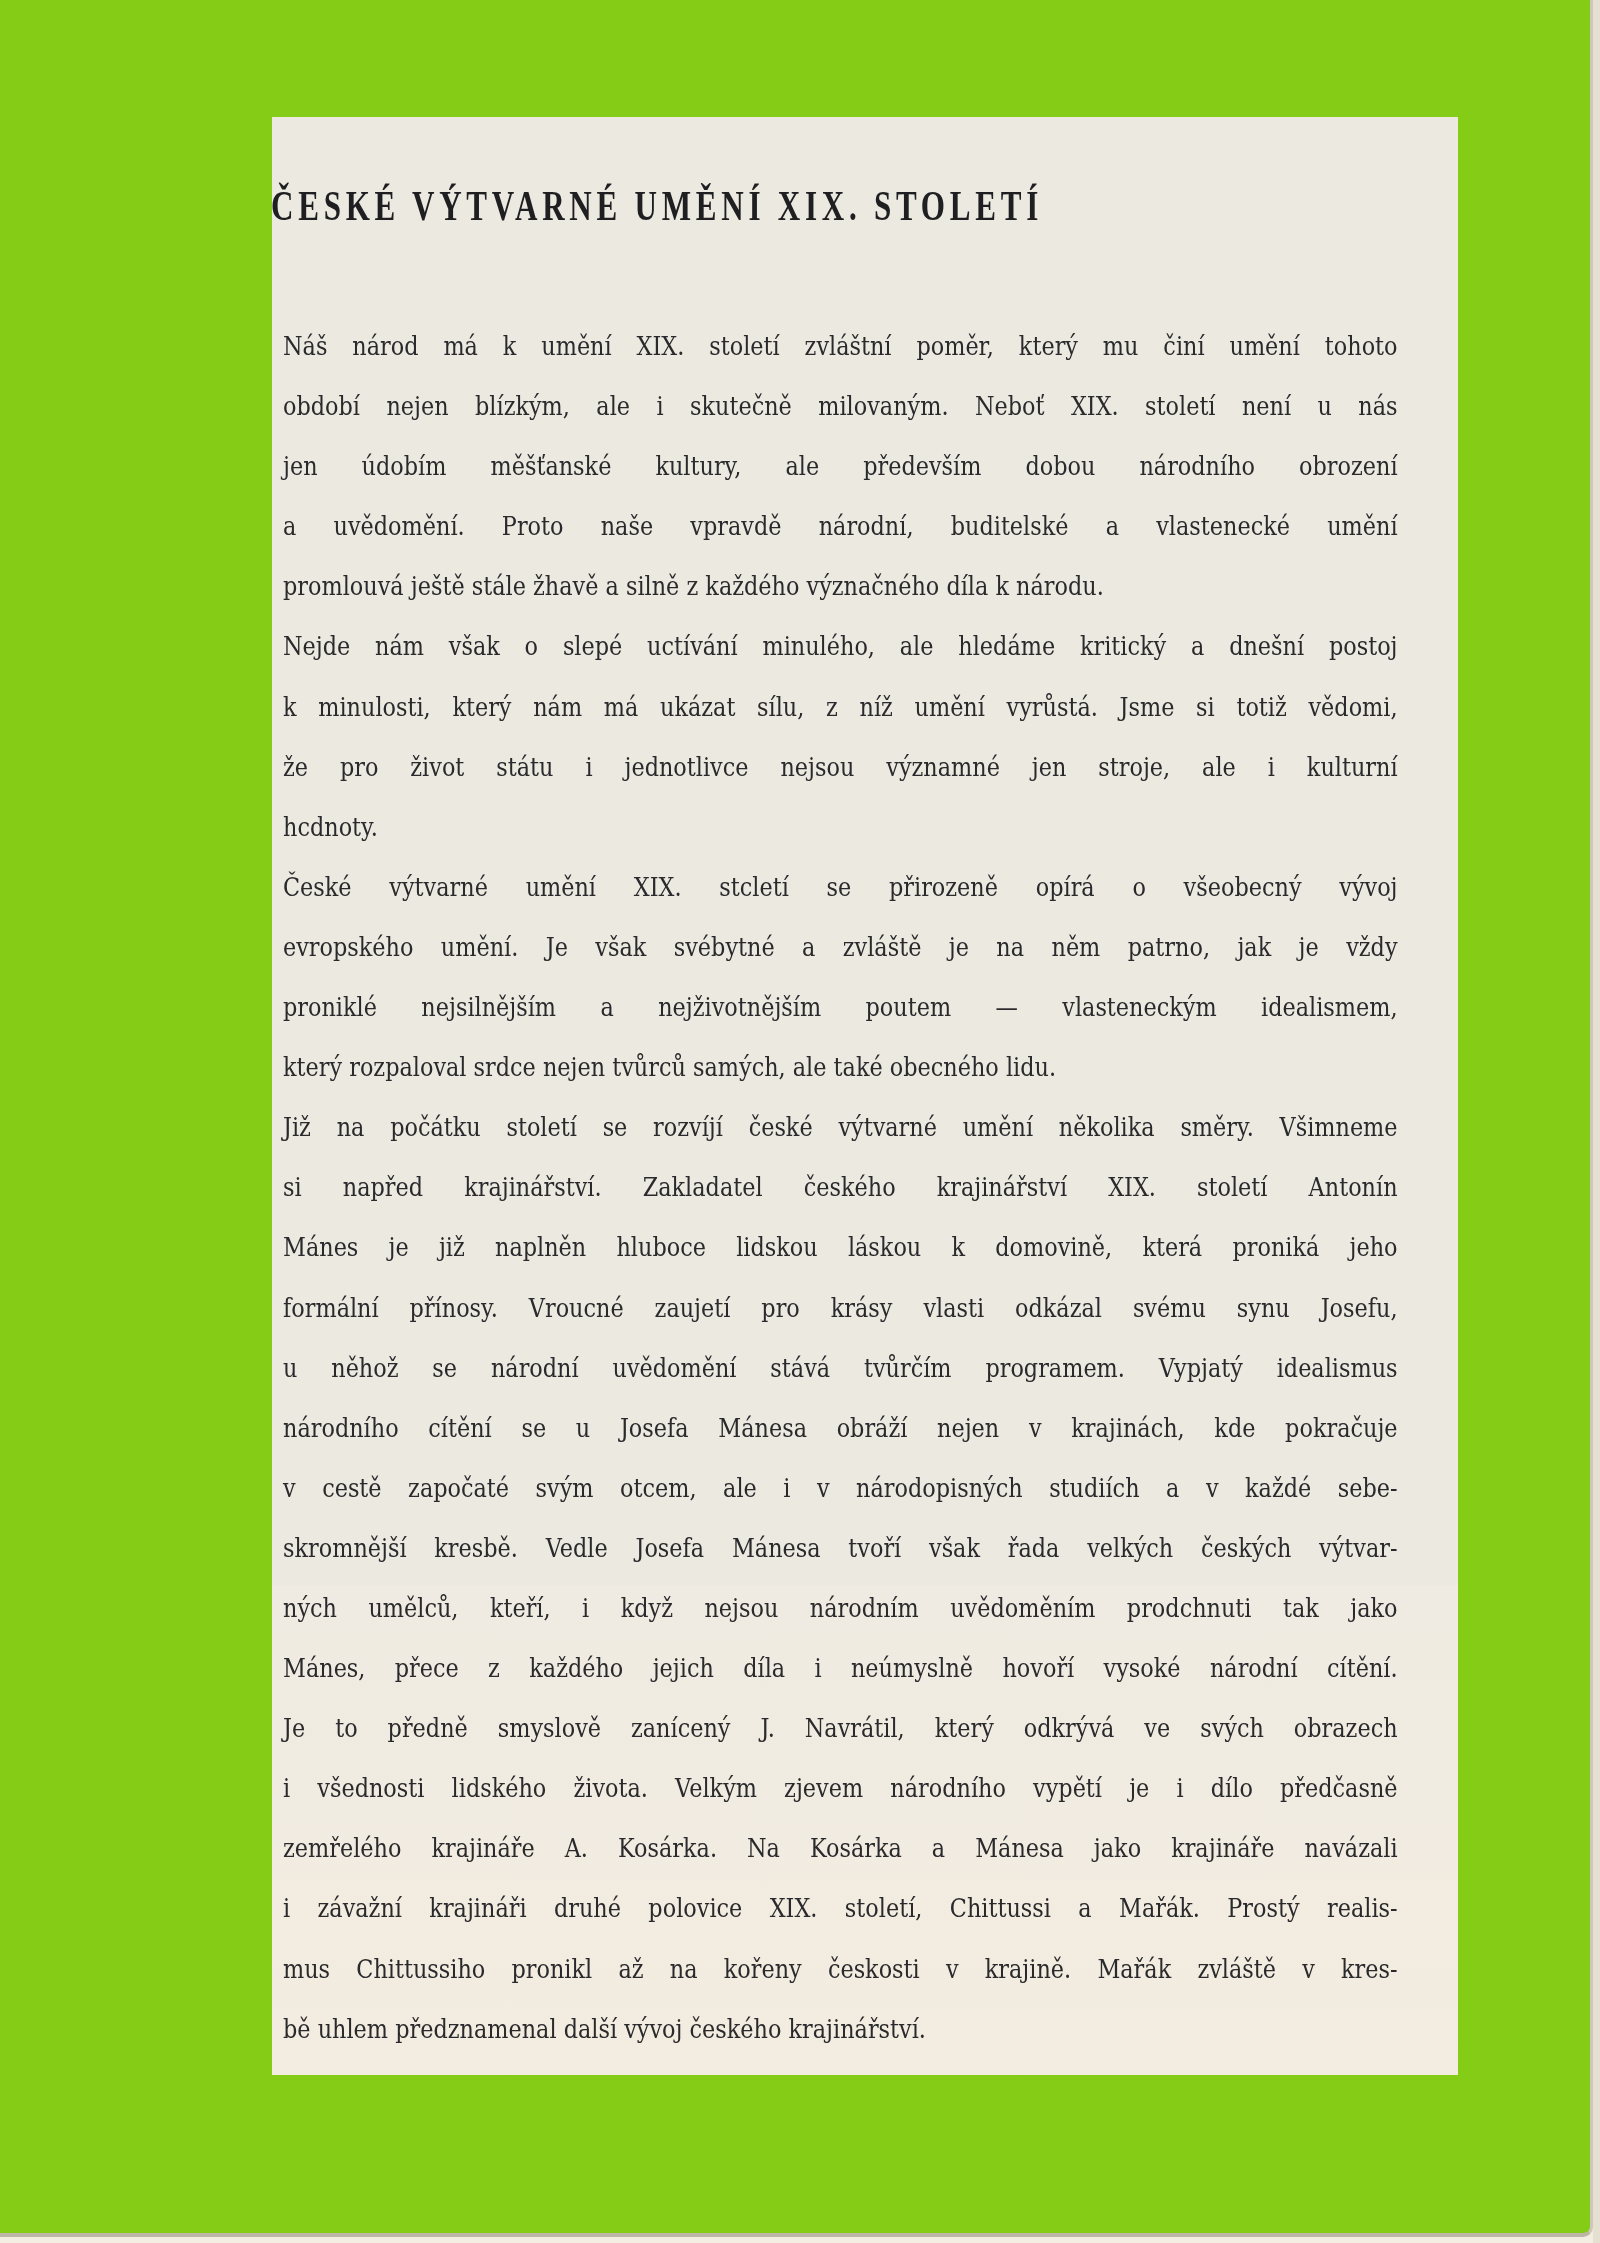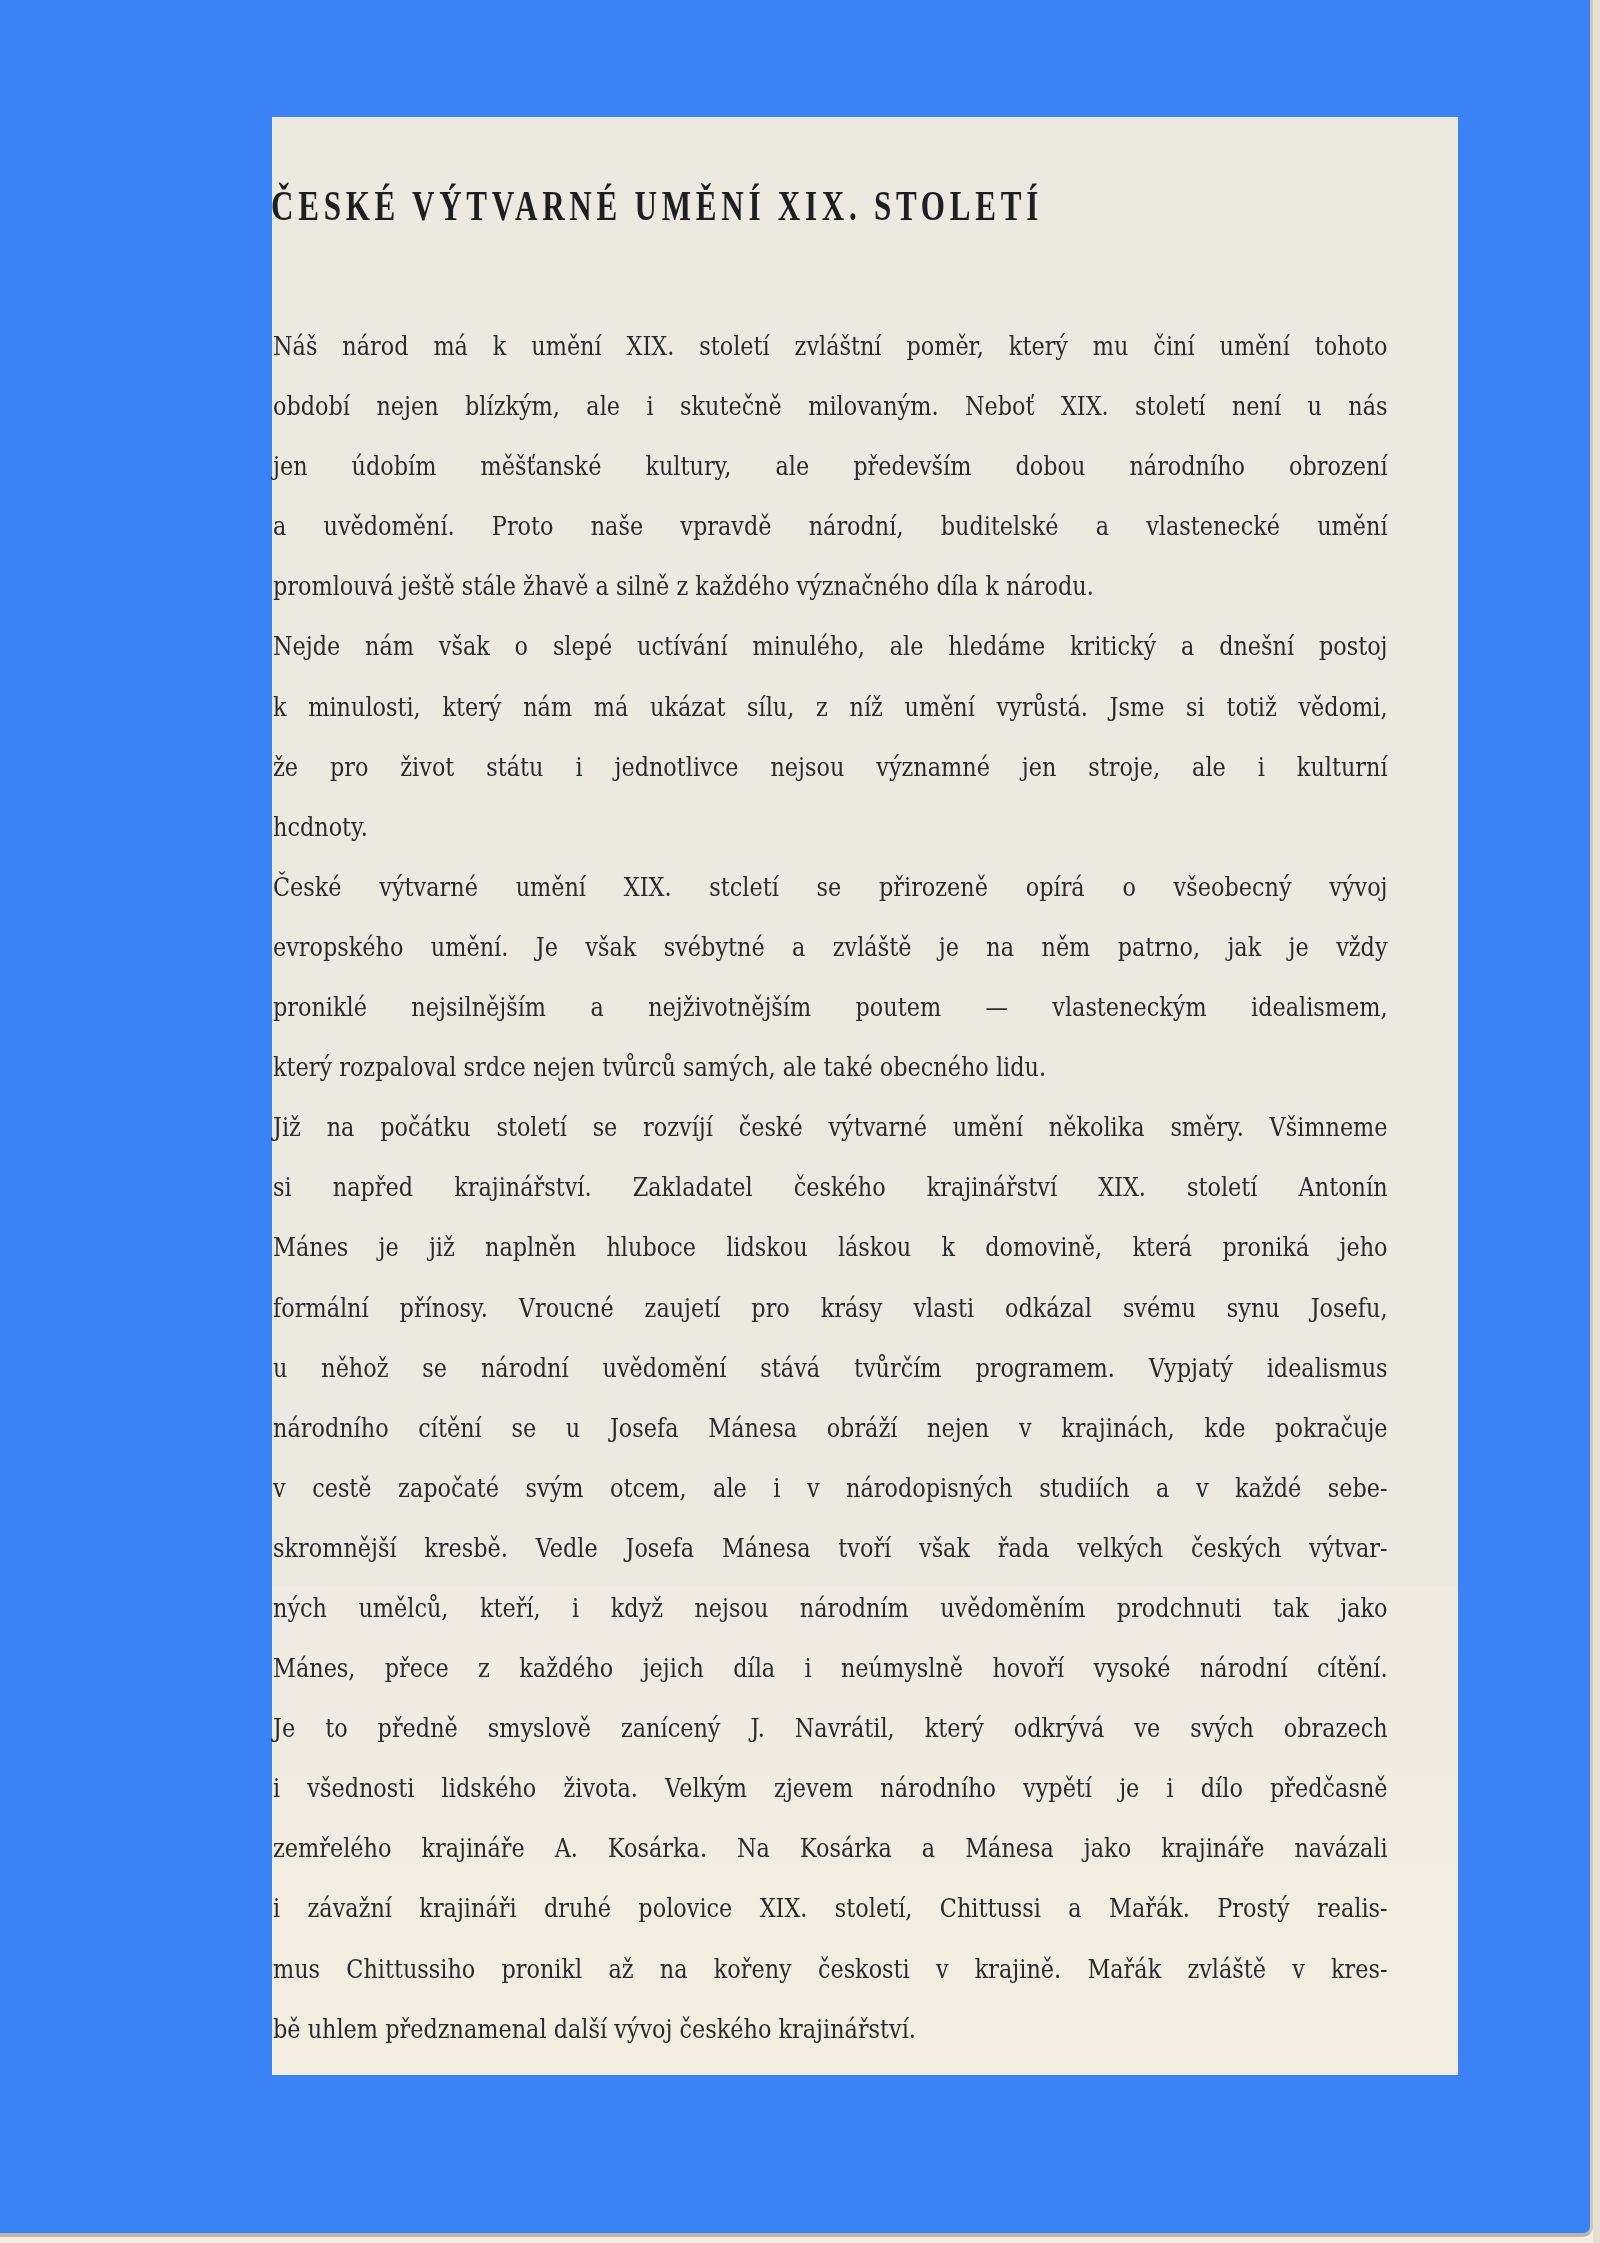--- a/index.html
+++ b/index.html
@@ -12,21 +12,21 @@
     position: relative;
     overflow: hidden;
     background: #f4ede1;
   }
   .page {
     position: absolute;
     left: 0;
     top: 0;
     width: 1593px;
     height: 2237px;
-    background: #3b82f6;
+    background: #84cc16;
     border-right: 3px solid #cfc8ba;
     border-bottom: 4px solid #bdb6a8;
     border-bottom-right-radius: 10px;
     box-sizing: border-box;
   }
   .edge-strip {
     position: absolute;
     right: 0;
     top: 0;
     width: 7px;
@@ -59,21 +59,21 @@
     font-size: 42px;
     line-height: 46px;
     letter-spacing: 6.4px;
     color: #1f1f22;
     transform: scaleX(0.74);
     transform-origin: left top;
     white-space: nowrap;
   }
   .body-text {
     position: absolute;
-    left: 273px;
+    left: 283px;
     top: 316px;
     width: 1115px;
     margin: 0;
     font-family: "DejaVu Serif", "Liberation Serif", serif;
     font-size: 26px;
     line-height: 60.1px;
     color: #2a2a2c;
   }
   .line {
     display: block;

